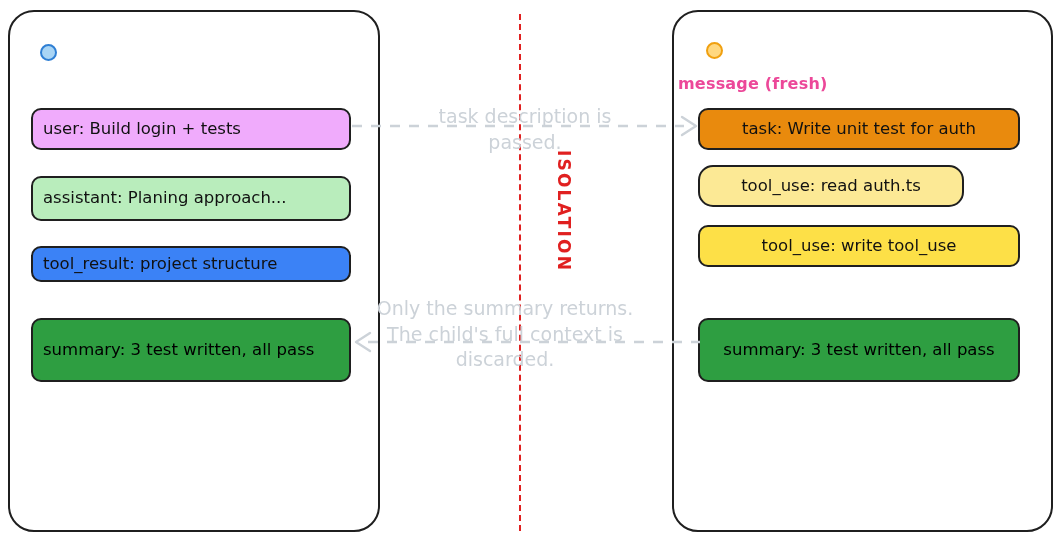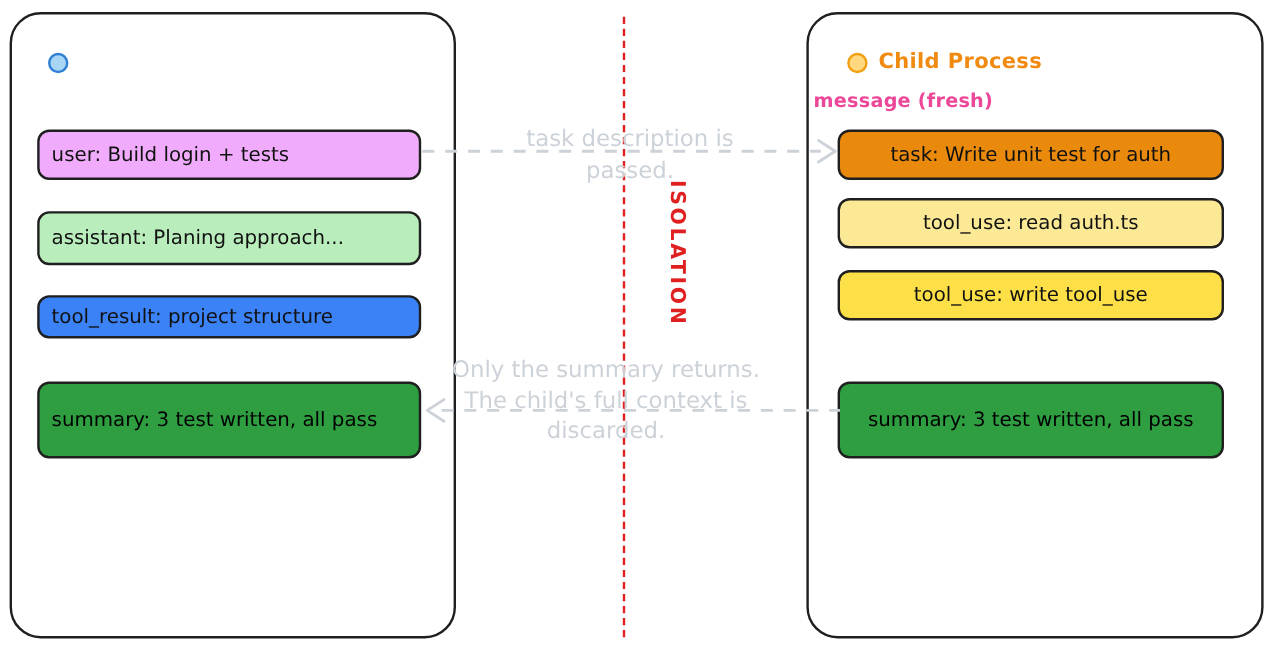--- a/index.html
+++ b/index.html
@@ -81,21 +81,21 @@
   #msg-user       { left: 31px; top: 108px; width: 320px; height: 42px; background: #f0abfc; }
   #msg-assistant  { left: 31px; top: 176px; width: 320px; height: 45px; background: #b9edbc; }
   #msg-toolresult { left: 31px; top: 246px; width: 320px; height: 36px; background: #3b82f6; }
   #msg-summary-parent {
     left: 31px; top: 318px; width: 320px; height: 64px;
     background: #2e9e41; color: #000000;
   }
 
   
   #msg-task        { left: 698px; top: 108px; width: 322px; height: 42px; background: #e98a0d; }
-  #msg-tooluse-1   { left: 698px; top: 165px; width: 322px; height: 42px; background: #fce995; }
+  #msg-tooluse-1   { left: 698px; top: 165px; width: 266px; height: 42px; background: #fce995; border-radius: 15px; }
   #msg-tooluse-2   { left: 698px; top: 225px; width: 322px; height: 42px; background: #fde047; }
   #msg-summary-child {
     left: 698px; top: 318px; width: 322px; height: 64px;
     background: #2e9e41; color: #000000;
   }
 
   
   #isolation-line {
     position: absolute;
     left: 519px; top: 14px;
@@ -155,21 +155,20 @@
 </div>
 
 <div class="msg left-align" id="msg-summary-parent">
   <span>summary: 3 test written, all pass</span>
 </div>
 
 <div class="panel" id="panel-child"></div>
 
 <div class="panel-header" id="child-header">
   <span class="dot dot-child"></span>
-  <span class="header-label header-child-label">Child Process</span>
 </div>
 
 <div class="sub-label">message (fresh)</div>
 
 <div class="msg center-align" id="msg-task">
   <span>task: Write unit test for auth</span>
 </div>
 
 <div class="msg center-align" id="msg-tooluse-1">
   <span>tool_use: read auth.ts</span>

